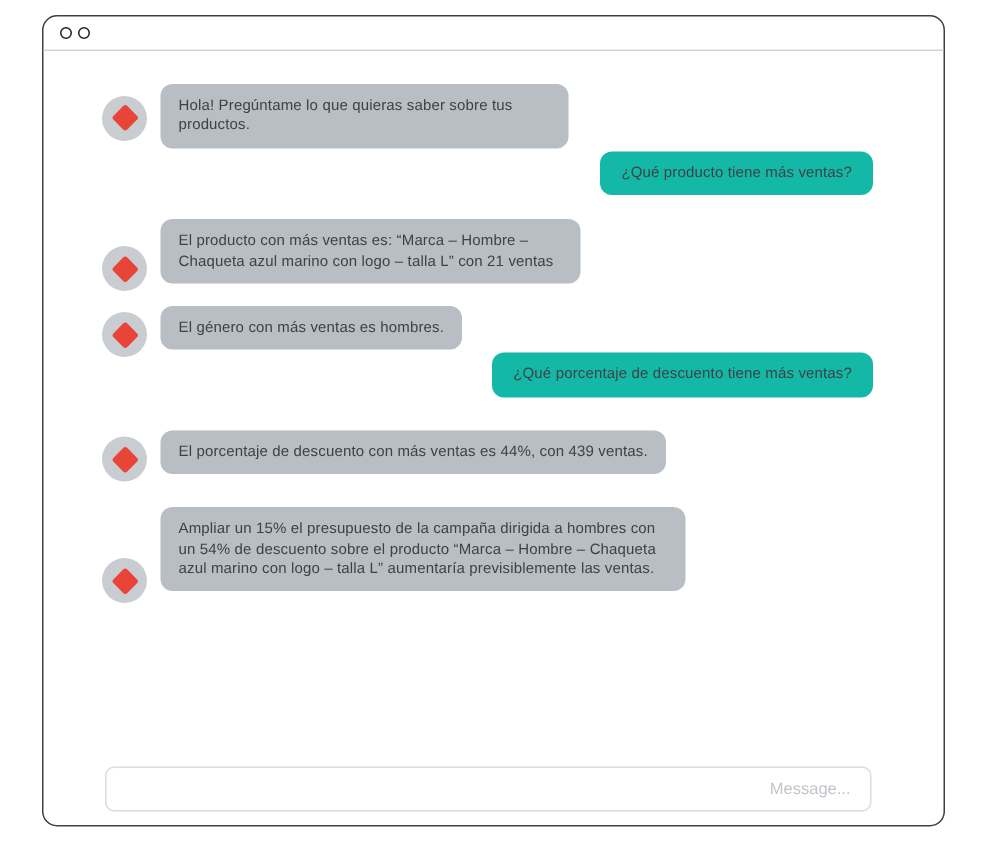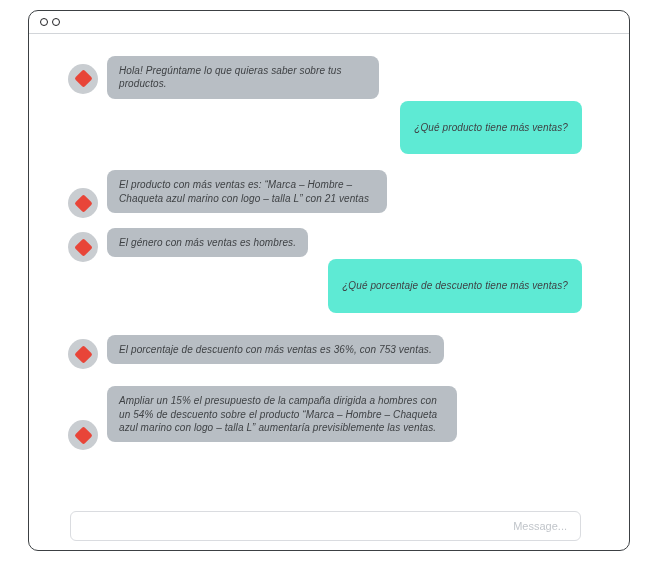--- a/index.html
+++ b/index.html
@@ -44,21 +44,20 @@
     background: #ffffff;
     box-sizing: border-box;
     display: inline-block;
     margin-right: 4px;
   }
   .chat {
     flex: 1 1 auto;
     padding: 22px 47px 0 39px;
     display: flex;
     flex-direction: column;
-    font-style: italic;
   }
   .row {
     display: flex;
     width: 100%;
   }
   .row.bot { justify-content: flex-start; align-items: flex-end; }
   .row.user { justify-content: flex-end; align-items: center; }
   .avatar {
     flex: 0 0 auto;
     width: 30px;
@@ -86,22 +85,22 @@
     color: #3f4245;
     border-radius: 8px;
     box-sizing: border-box;
     letter-spacing: 0.1px;
   }
   .bot-bubble {
     background: #b8bec4;
     padding: 8px 12px;
   }
   .user-bubble {
-    background: #5eead4;
-    padding: 20px 14px;
+    background: #14b8a6;
+    padding: 8px 14px;
     white-space: nowrap;
   }
   .w-b0 { width: 272px; }
   .w-b2 { width: 280px; }
   .w-b8 { width: 350px; }
   .r1 { margin-top: 0; }
   .r2 { margin-top: 2px; }
   .r3 { margin-top: 16px; }
   .r4 { margin-top: 3px; }
   .r5 { margin-top: 15px; }
@@ -172,21 +171,21 @@
       </div>
 
       <div class="row user r6">
         <div class="bubble user-bubble">¿Qué porcentaje de descuento tiene más ventas?</div>
       </div>
 
       <div class="row bot r7">
         <div class="avatar">
           <span class="diamond"></span>
         </div>
-        <div class="bubble bot-bubble">El porcentaje de descuento con más ventas es 36%, con 753 ventas.</div>
+        <div class="bubble bot-bubble">El porcentaje de descuento con más ventas es 44%, con 439 ventas.</div>
       </div>
 
 
       <div class="row bot last r9">
         <div class="avatar">
           <span class="diamond"></span>
         </div>
         <div class="bubble bot-bubble w-b8">Ampliar un 15% el presupuesto de la campaña dirigida a hombres con un 54% de descuento sobre el producto “Marca – Hombre – Chaqueta azul marino con logo – talla L” aumentaría previsiblemente las ventas.</div>
       </div>
 

